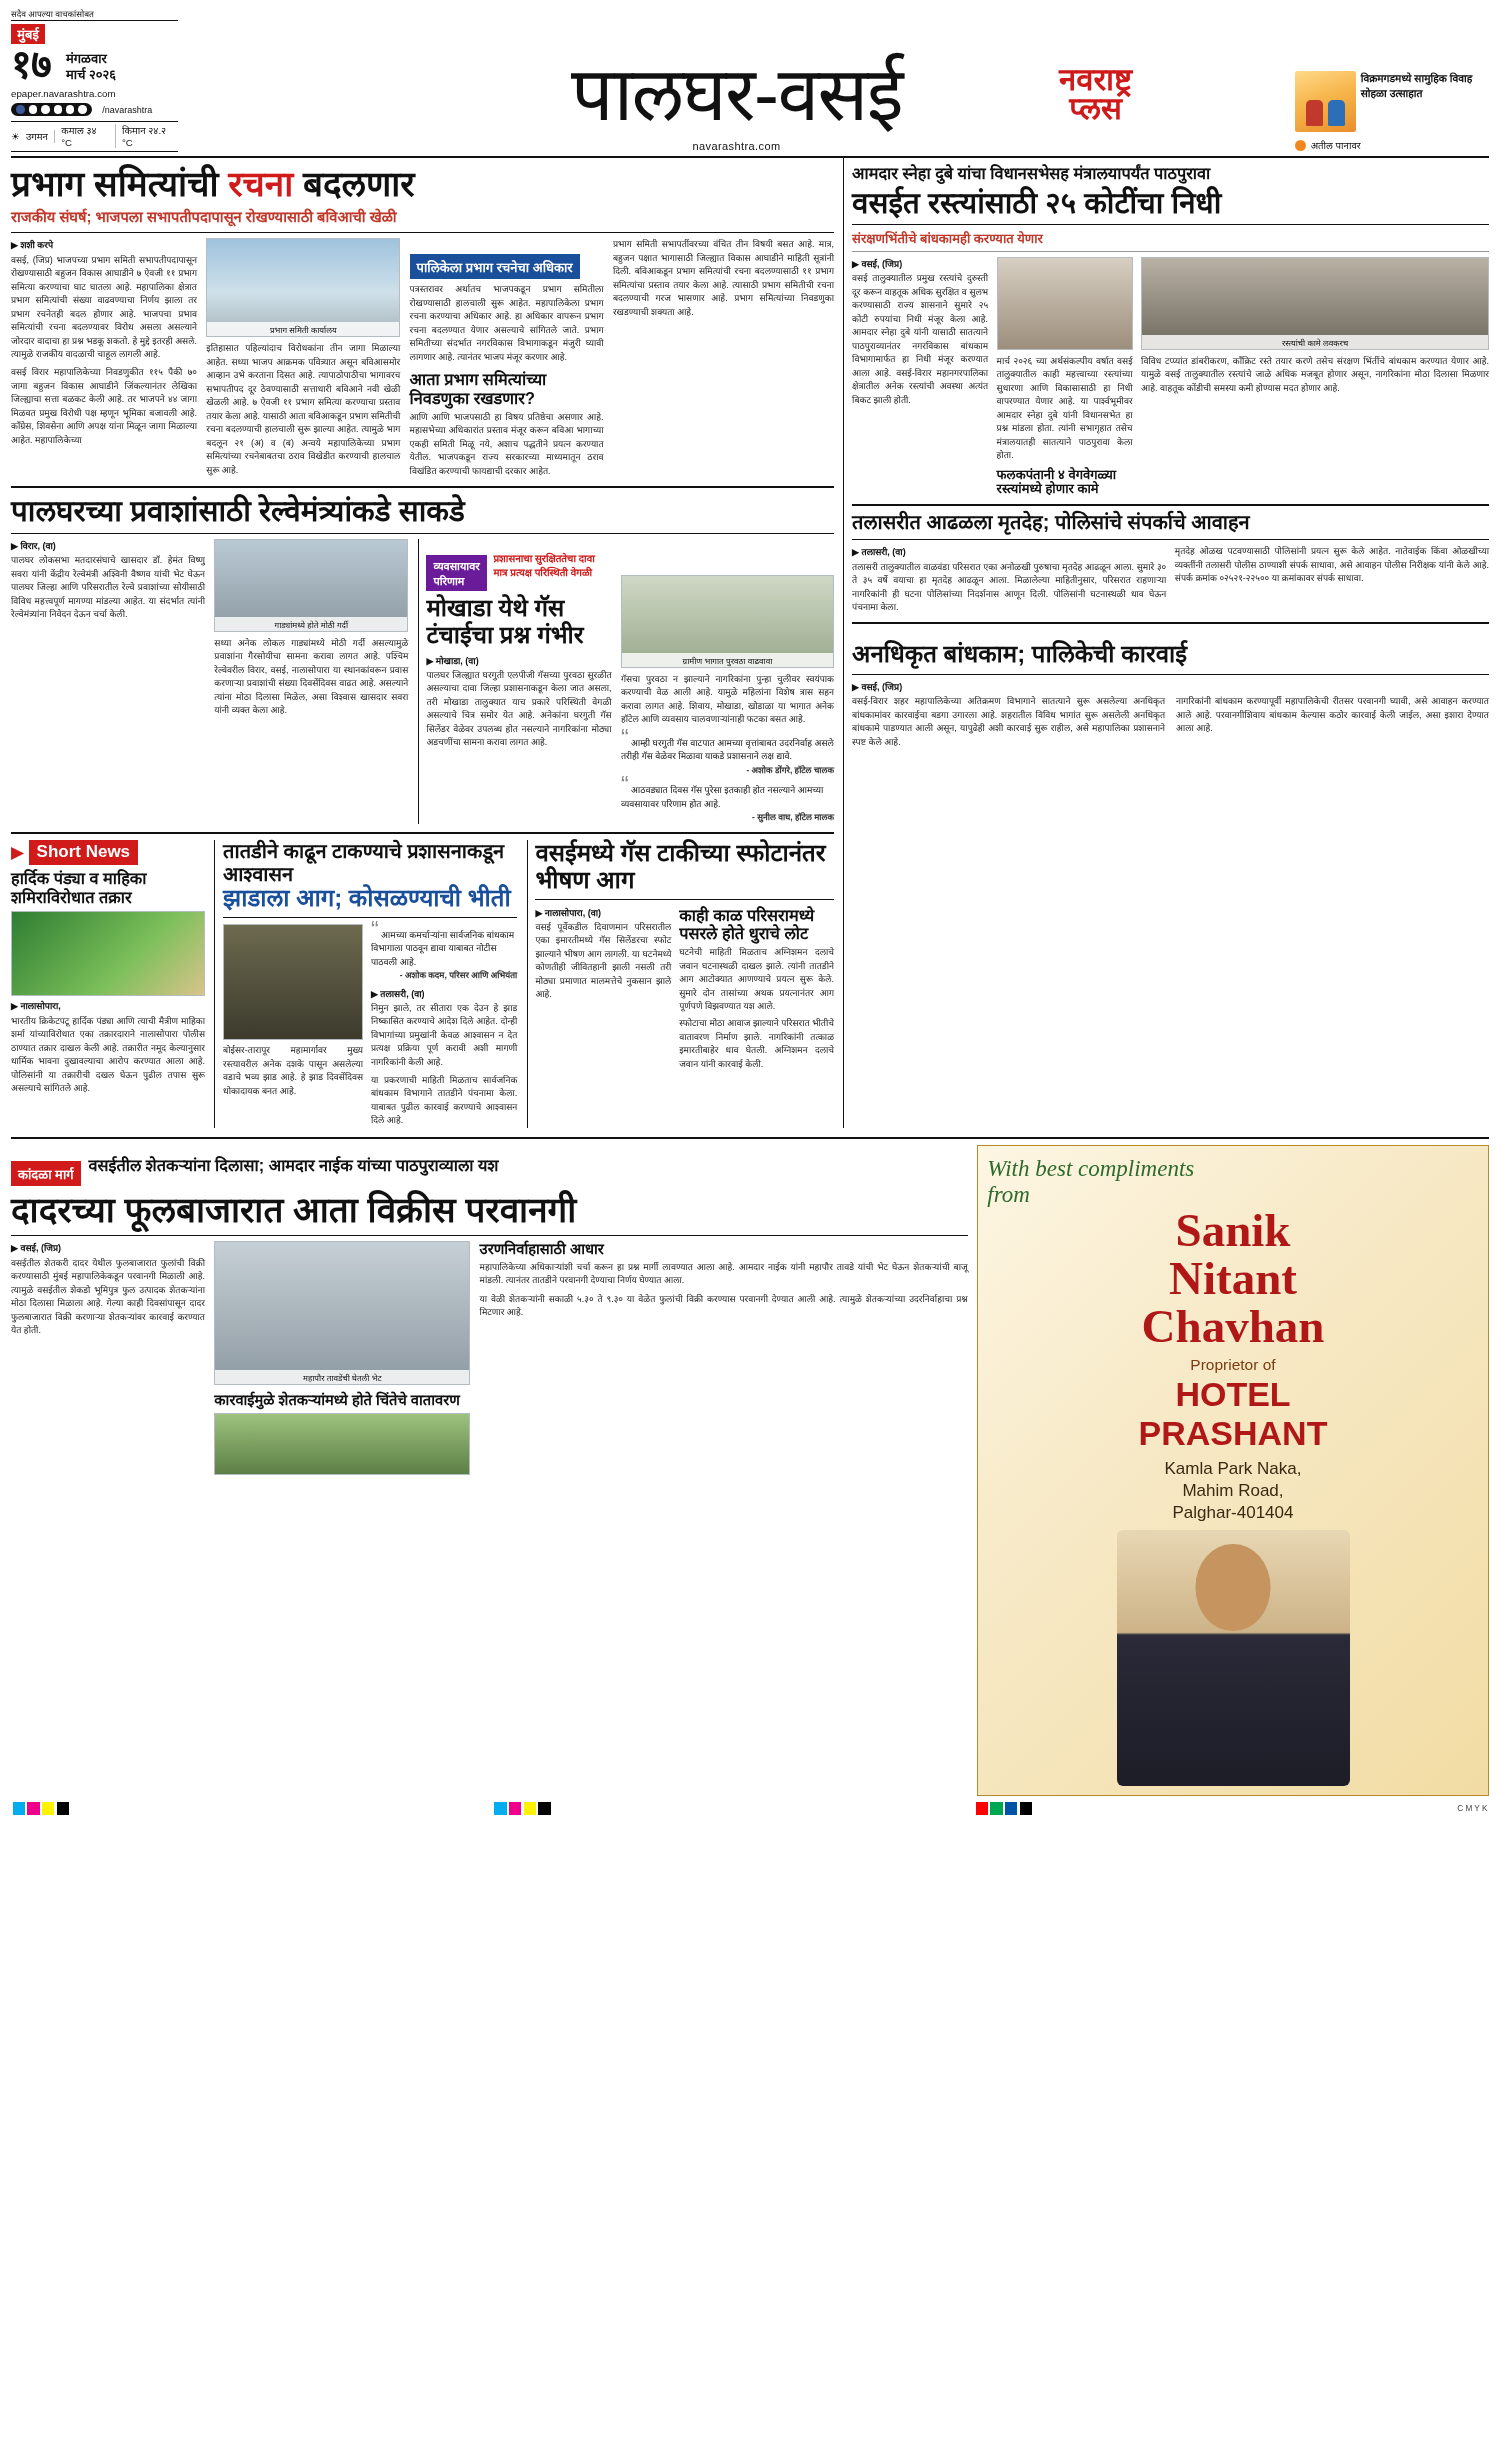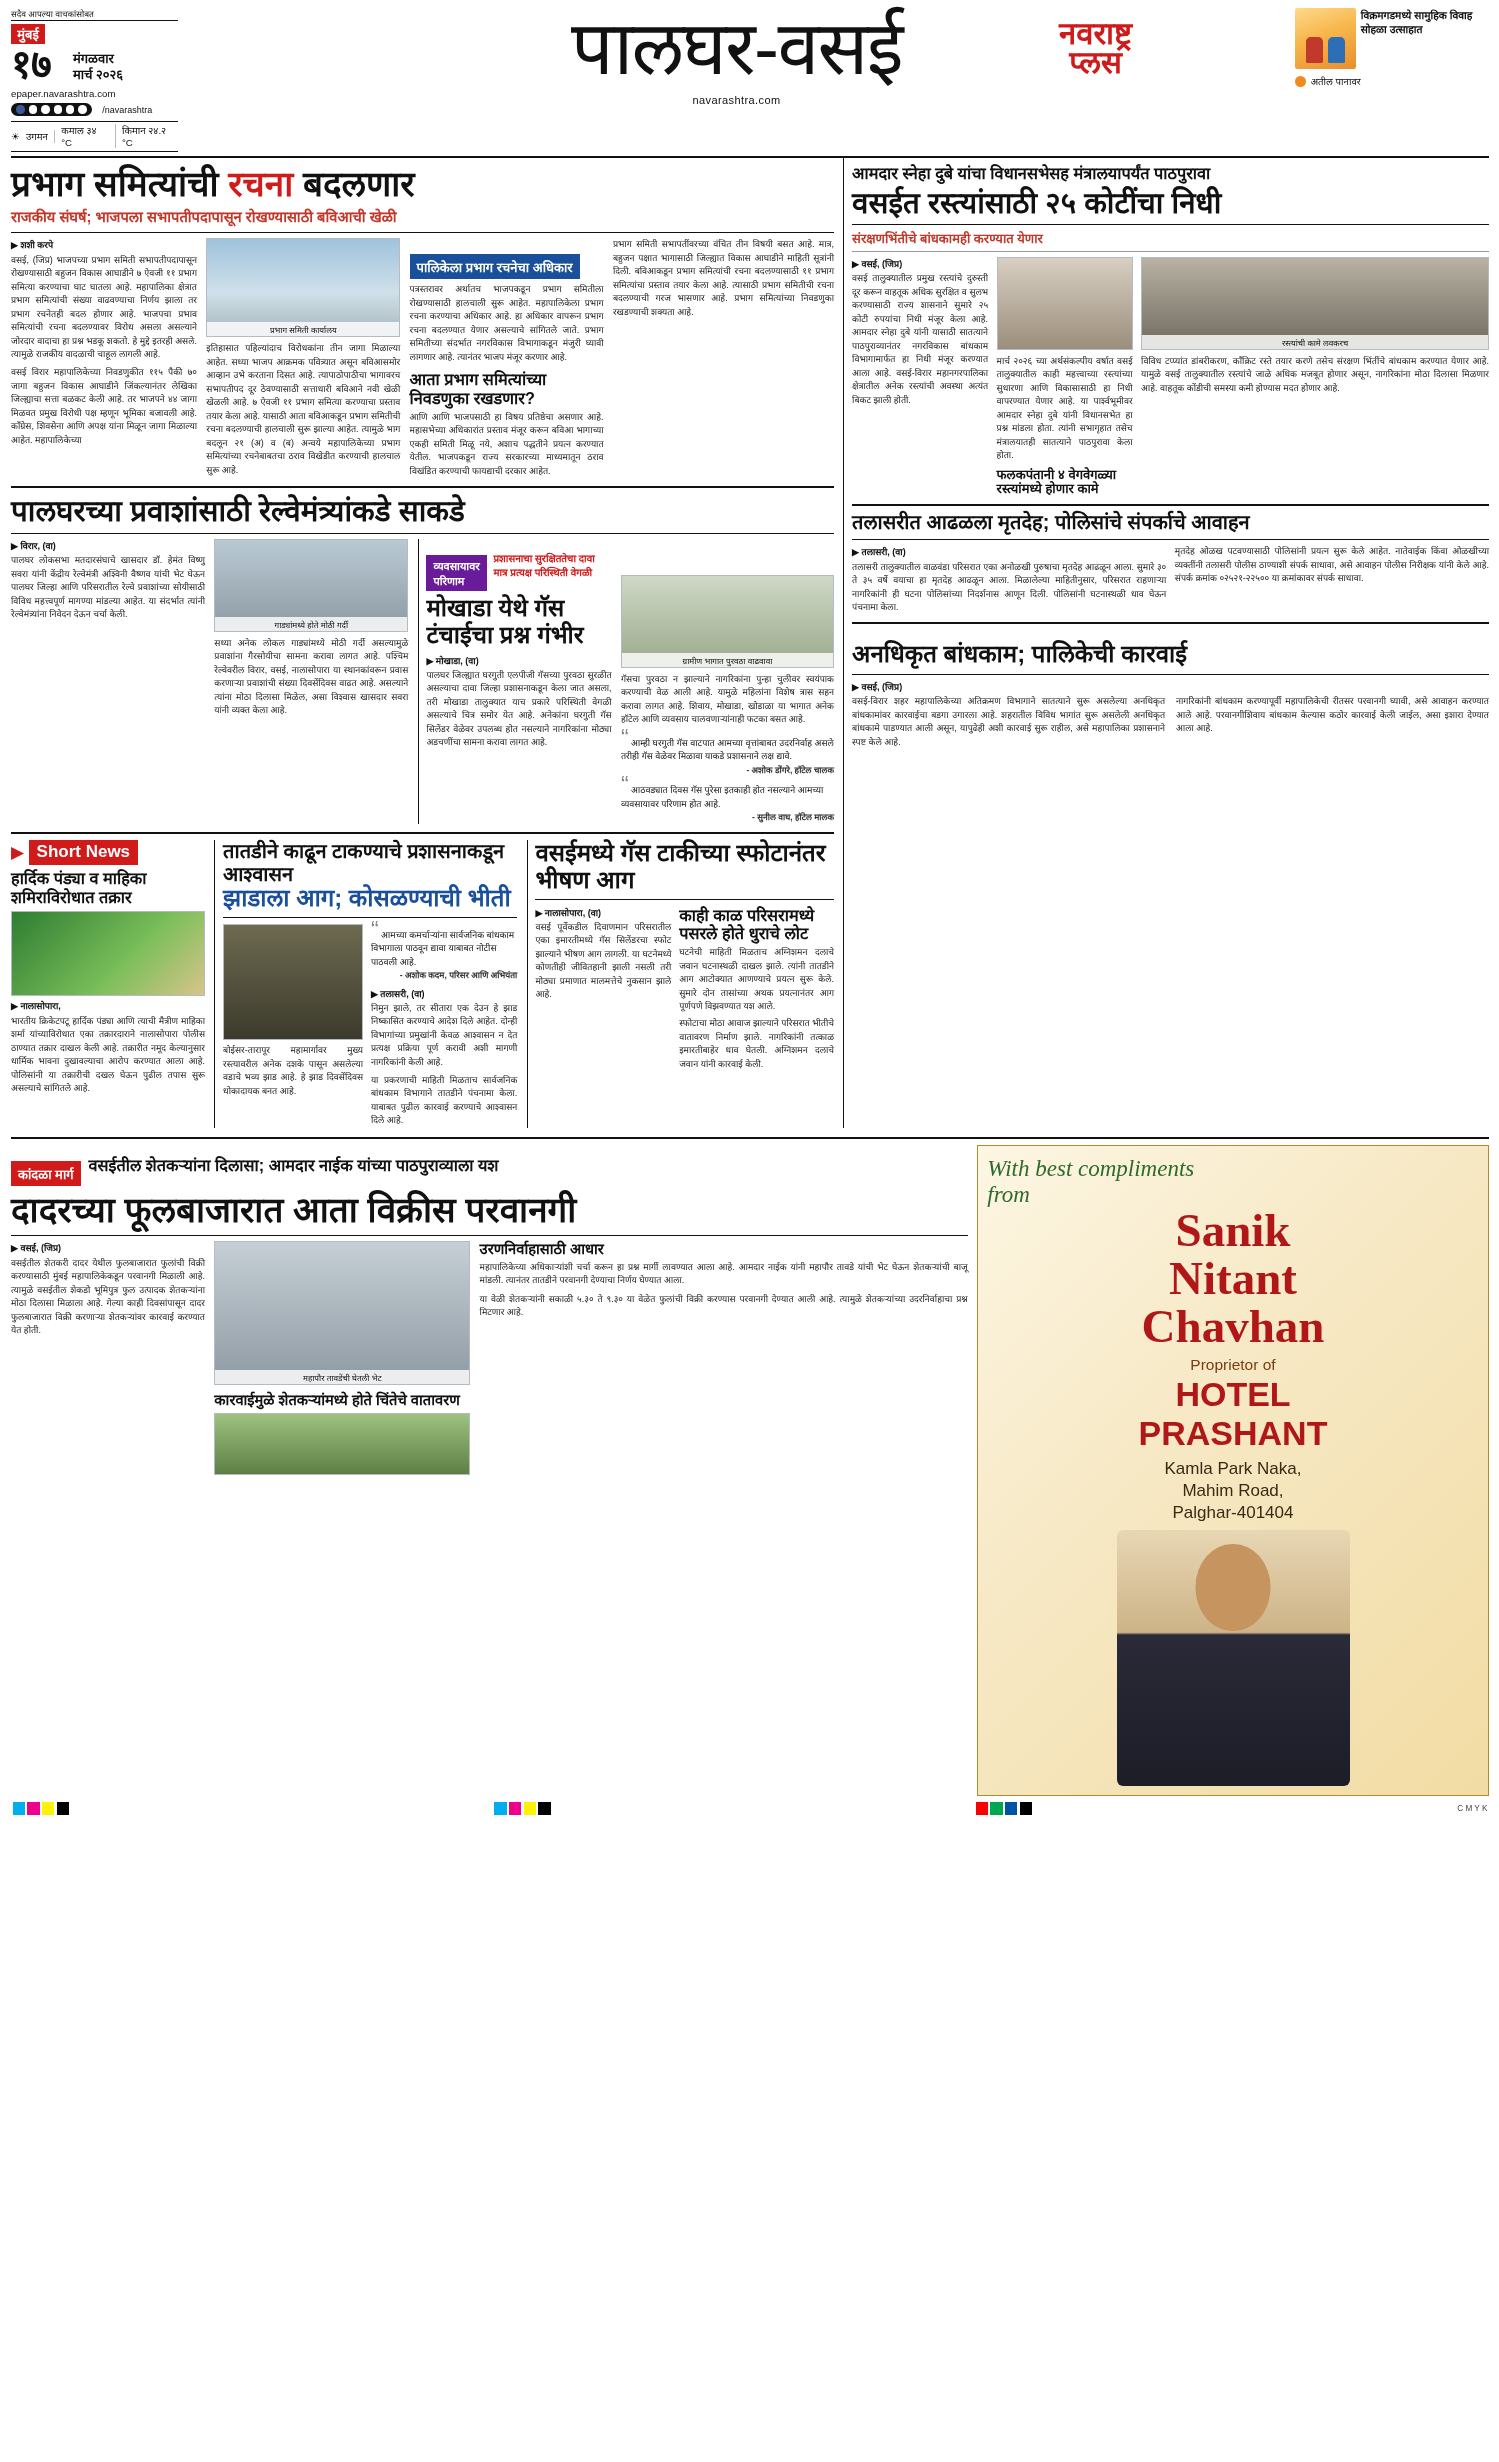--- a/index.html
+++ b/index.html
@@ -11,25 +11,25 @@
     color:#111;
   }
   .page {
     width:1500px;
     min-height:2462px;
     background:#fff;
     padding:7.8px 11px 0 11px;
   }
 
   
-  .masthead { display:flex; align-items:flex-start; gap:7.8px; border-bottom:0; }
+  .masthead { display:flex; align-items:flex-end; gap:7.8px; border-bottom:0; }
   .mast-left { width:167px; flex:0 0 167px; }
   .mast-tagline { font-size:8.5px; color:#111; border-bottom:0.8px solid #111; padding-bottom:1.6px; margin-bottom:3.1px; }
   .mast-city { background:#d11a1a; color:#fff; font-weight:bold; font-size:13px; padding:0.8px 6.2px; display:inline-block; }
-  .mast-daterow { display:flex; align-items:flex-start; gap:22px; margin-top:2.3px; }
+  .mast-daterow { display:flex; align-items:flex-start; gap:15px; margin-top:2.3px; }
   .mast-date-num { font-size:40px; font-weight:bold; line-height:0.9; letter-spacing:-0.8px; }
   .mast-date-txt { font-size:13px; font-weight:bold; line-height:1.25; padding-top:4.7px; }
   .mast-epaper { font-size:9.7px; margin-top:4.7px; color:#111; }
   .mast-social { display:flex; align-items:center; gap:10px; margin-top:3.9px; }
   .soc-pill { background:#111; border-radius:8.5px; display:flex; gap:3.9px; padding:2.3px 5.4px; }
   .soc-dot { width:8.5px; height:8.5px; border-radius:50%; background:#fff; display:inline-block; }
   .soc-dot.fb { background:#3b5998; }
   .mast-handle { font-size:9px; }
 
   .mast-center { flex:1 1 auto; text-align:center; position:relative; }

